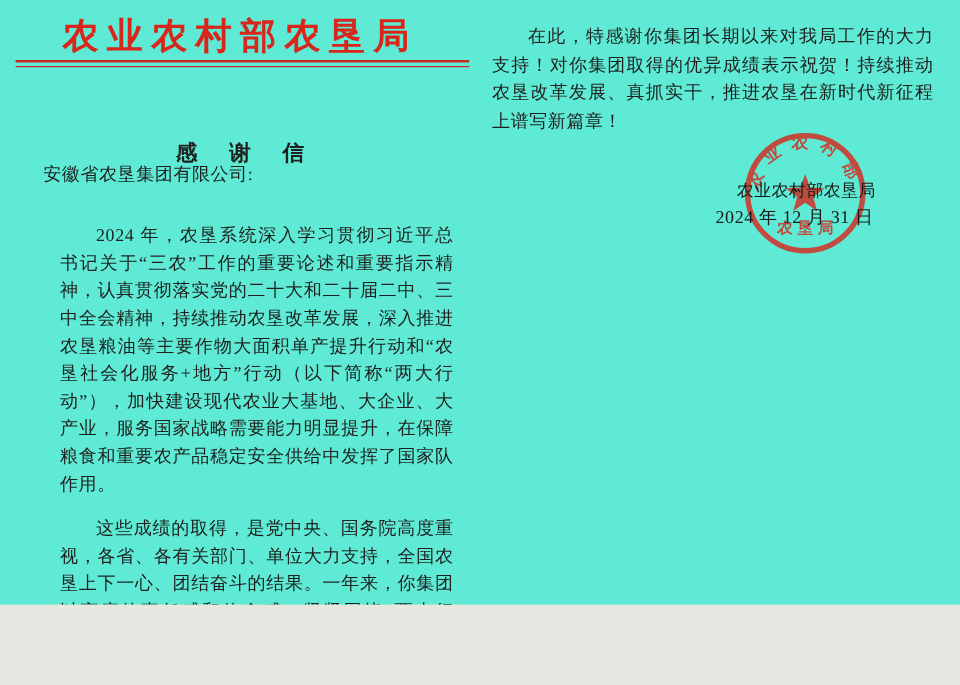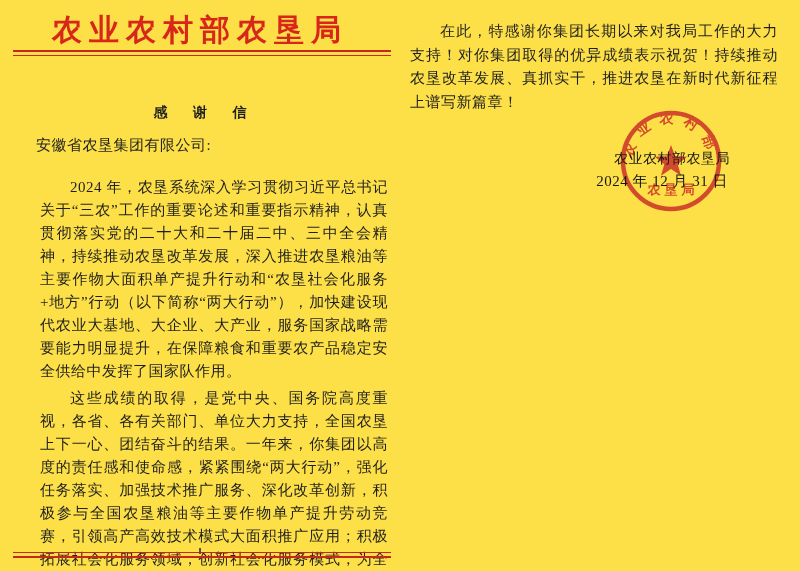--- a/index.html
+++ b/index.html
@@ -3,22 +3,22 @@
 <meta charset="utf-8">
 <style>
   html, body {
     margin: 0;
     padding: 0;
     background: #e9e7e2;
   }
   .scan {
     position: relative;
     width: 800px;
-    height: 571px;
-    background: #fde047;
+    height: 504px;
+    background: #5eead4;
     overflow: hidden;
     font-family: "Liberation Serif", "DejaVu Serif", serif;
     color: #1f1f1f;
   }
   .page {
     position: absolute;
     top: 0;
     width: 400px;
     height: 571px;
   }
@@ -61,25 +61,25 @@
     left: 199px;
     top: 548px;
     width: 2px;
     height: 6px;
     background: #5a4a42;
   }
 
   
   .title {
     position: absolute;
-    top: 104px;
+    top: 115px;
     left: 0;
     width: 100%;
     text-align: center;
-    font-size: 14px;
+    font-size: 18px;
     font-weight: bold;
     letter-spacing: 11px;
     text-indent: 11px; 
   }
   .salutation {
     position: absolute;
     top: 136px;
     left: 36px;
     font-size: 15px;
     letter-spacing: 0.5px;
@@ -87,21 +87,21 @@
   .body-text {
     position: absolute;
     top: 172px;
     left: 36px;
     width: 356px;
     font-size: 15px;
     line-height: 23px;
     text-align: justify;
   }
   .body-text p {
-    margin: 4px;
+    margin: 14px;
     text-indent: 2em;
     letter-spacing: 0.5px;
   }
 
   
   .closing {
     position: absolute;
     top: 20px;
     left: 10px;
     width: 368px;

